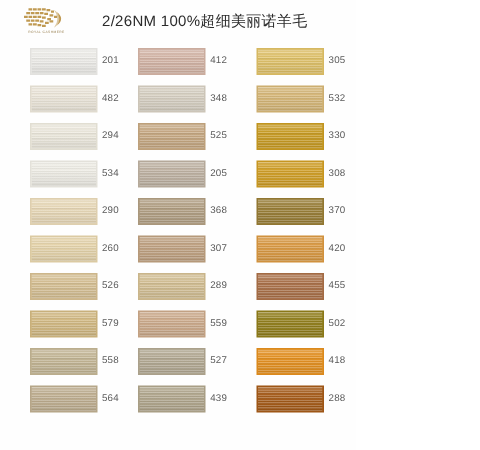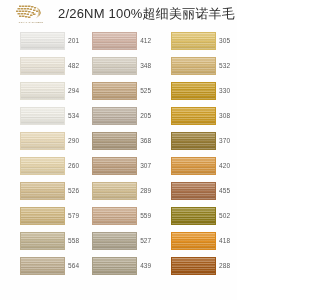--- a/index.html
+++ b/index.html
@@ -49,21 +49,21 @@
     letter-spacing: 0.3px;
     color: #9b8355;
     line-height: 3px;
     margin-top: 0.5px;
     white-space: nowrap;
     transform: scaleX(1);
   }
   .title {
     flex: 1 1 auto;
     text-align: center;
-    font-size: 13px;
+    font-size: 10px;
     color: #2b2b2b;
     letter-spacing: 0.2px;
     padding-right: 22px;
     white-space: nowrap;
     font-family: "Liberation Sans", "DejaVu Sans", sans-serif;
   }
 
   
   .grid {
     padding: 0px 0 0 0;

